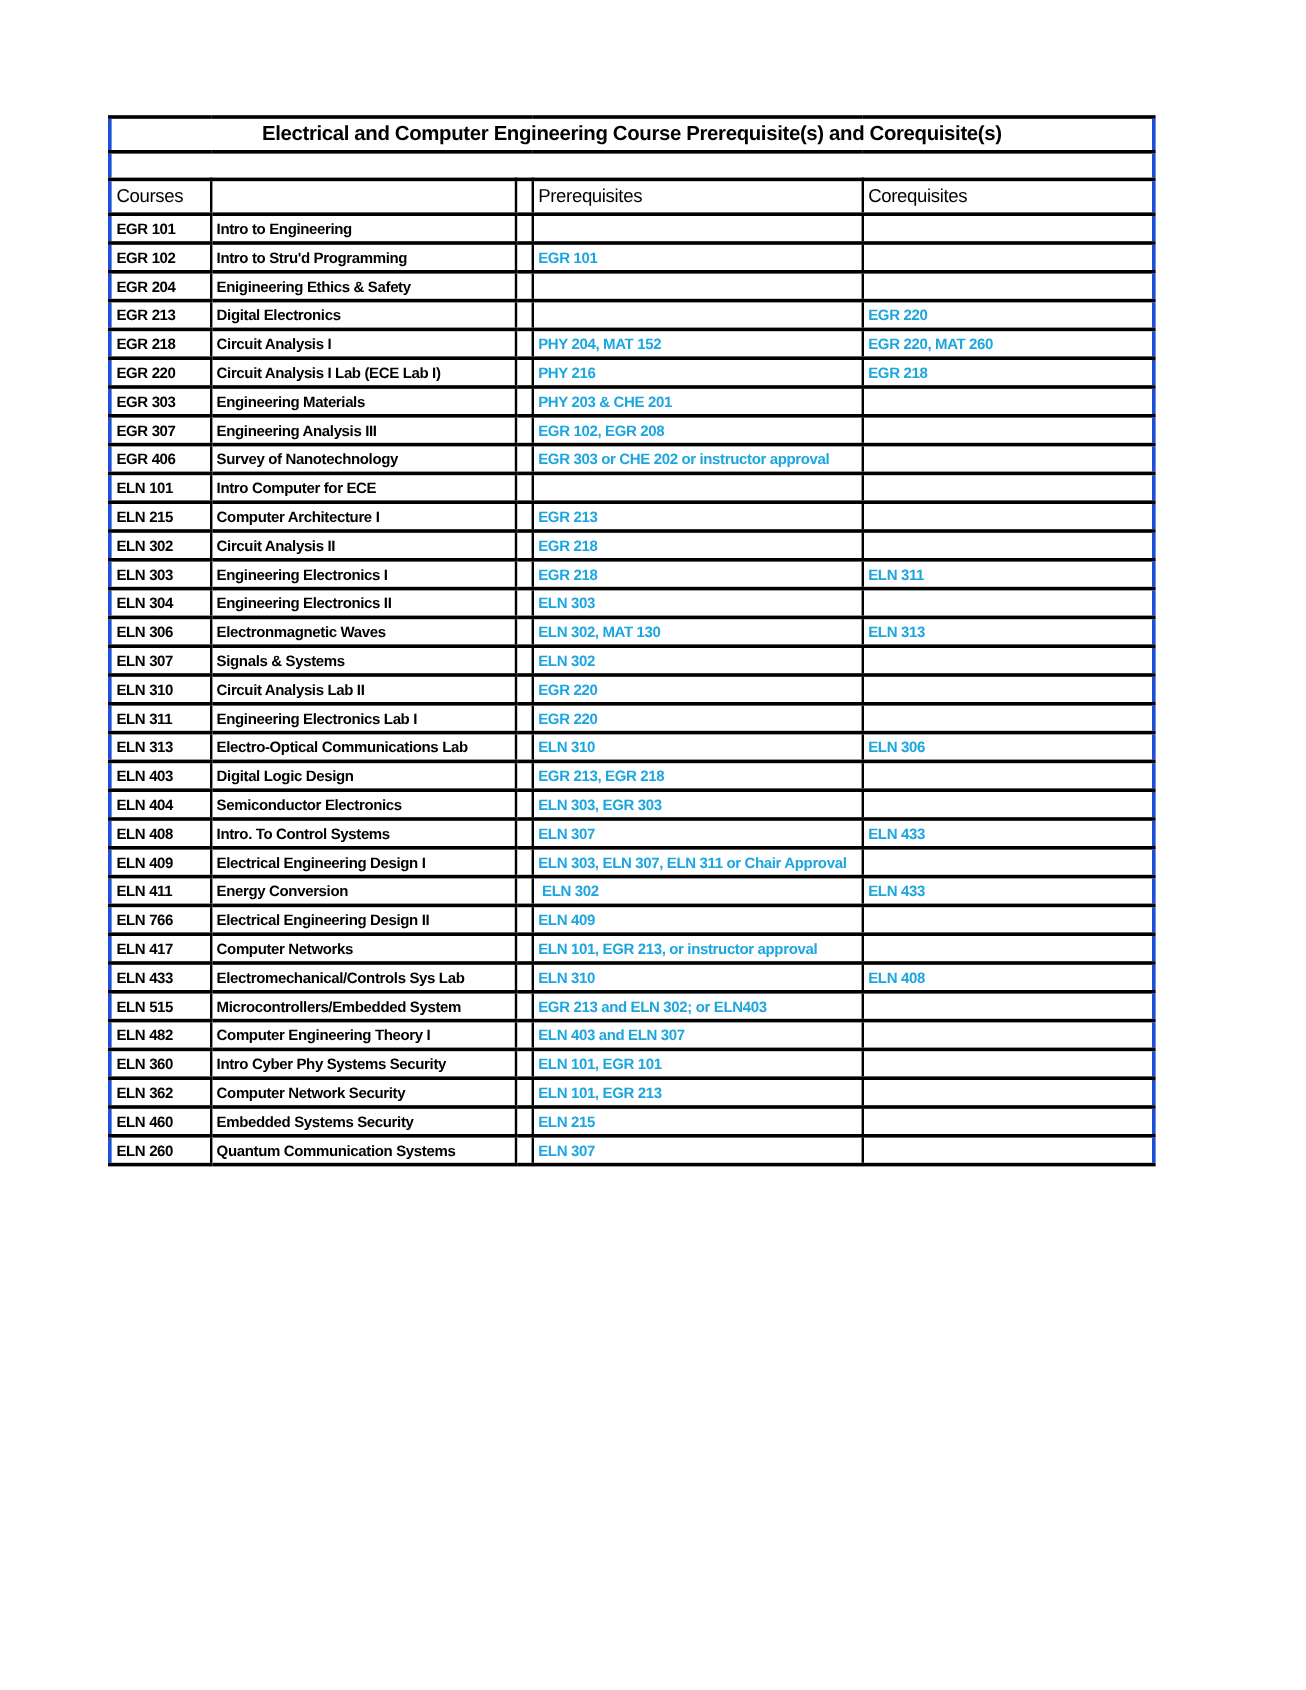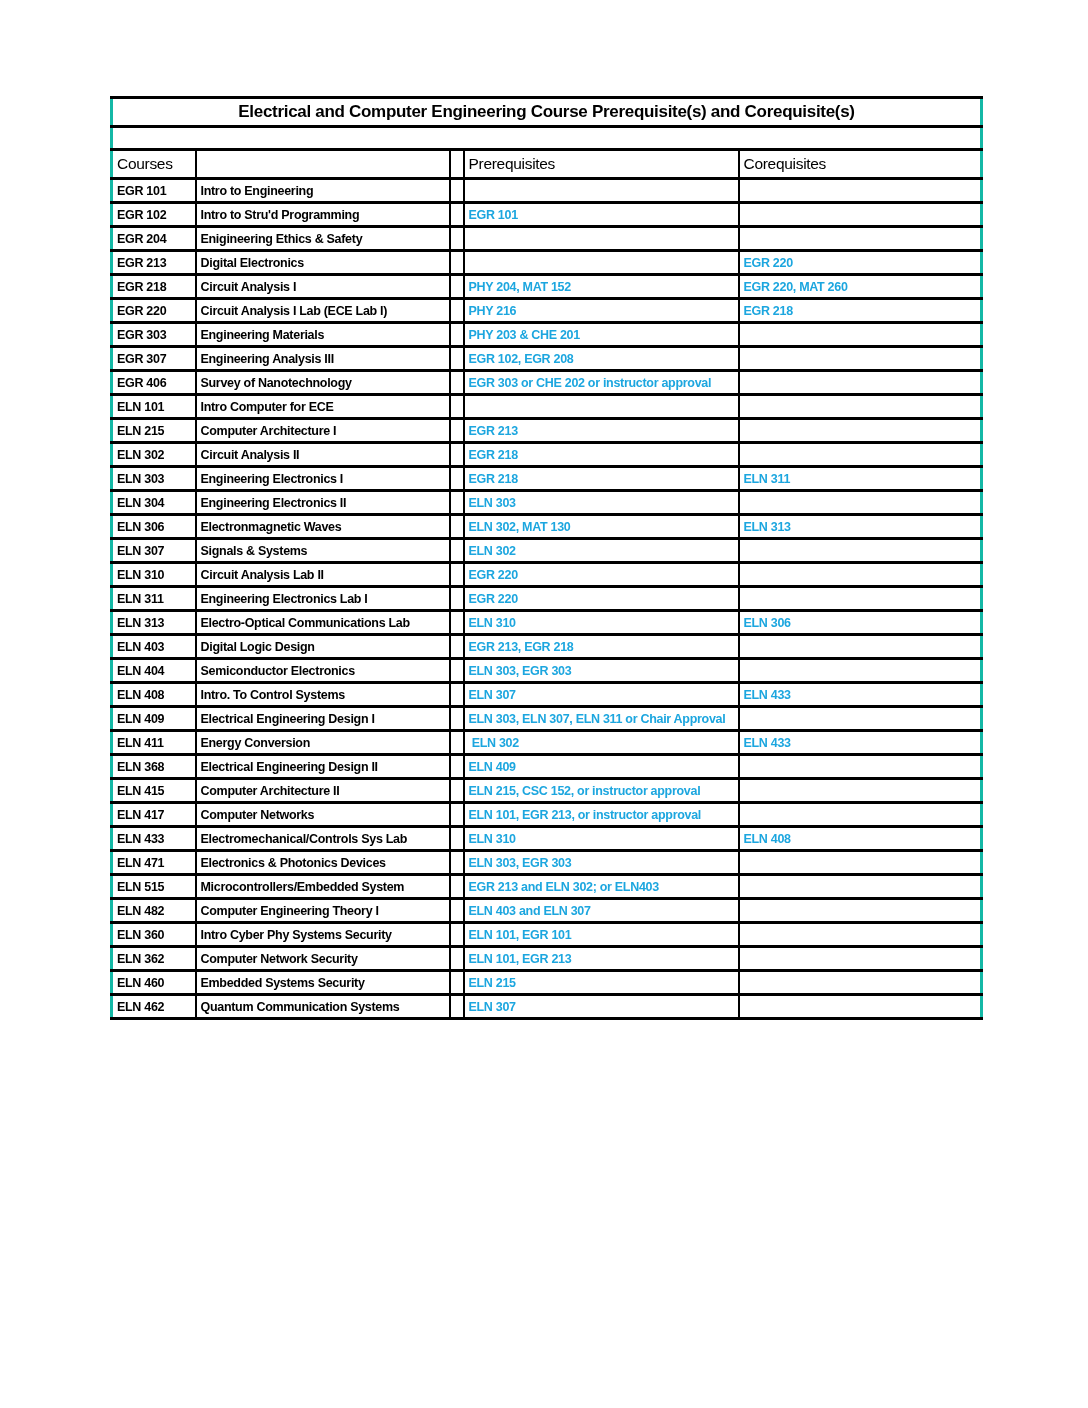--- a/index.html
+++ b/index.html
@@ -18,22 +18,21 @@
   .table-wrap {
     position: absolute;
     left: 90px;
     top: 96px;
     width: 870px;
   }
   table.course-table {
     border-collapse: collapse;
     table-layout: fixed;
     width: 870px;
-    border: 3px solid #14b8a6;
-    margin-left: 20px;
+    border: 3px solid #1d4ed8;
   }
   table.course-table td {
     border-left: 2px solid #000000;
     border-right: 2px solid #000000;
     border-top: 3px solid #000000;
     border-bottom: 3px solid #000000;
     padding: 1px 4px;
     overflow: hidden;
     white-space: pre;
     vertical-align: middle;
@@ -257,55 +256,41 @@
     <td class="c-co"></td>
   </tr>
         <tr class="data-row">
     <td class="c-code">ELN 411</td>
     <td class="c-name">Energy Conversion</td>
     <td class="c-gap"></td>
     <td class="c-pre"> ELN 302</td>
     <td class="c-co">ELN 433</td>
   </tr>
         <tr class="data-row">
-    <td class="c-code">ELN 368</td>
+    <td class="c-code">ELN 766</td>
     <td class="c-name">Electrical Engineering Design II</td>
     <td class="c-gap"></td>
     <td class="c-pre">ELN 409</td>
-    <td class="c-co"></td>
-  </tr>
-        <tr class="data-row">
-    <td class="c-code">ELN 415</td>
-    <td class="c-name">Computer Architecture II</td>
-    <td class="c-gap"></td>
-    <td class="c-pre">ELN 215, CSC 152, or instructor approval</td>
     <td class="c-co"></td>
   </tr>
         <tr class="data-row">
     <td class="c-code">ELN 417</td>
     <td class="c-name">Computer Networks</td>
     <td class="c-gap"></td>
     <td class="c-pre">ELN 101, EGR 213, or instructor approval</td>
     <td class="c-co"></td>
   </tr>
         <tr class="data-row">
     <td class="c-code">ELN 433</td>
     <td class="c-name">Electromechanical/Controls Sys Lab</td>
     <td class="c-gap"></td>
     <td class="c-pre">ELN 310</td>
     <td class="c-co">ELN 408</td>
   </tr>
         <tr class="data-row">
-    <td class="c-code">ELN 471</td>
-    <td class="c-name">Electronics &amp; Photonics Devices</td>
-    <td class="c-gap"></td>
-    <td class="c-pre">ELN 303, EGR 303</td>
-    <td class="c-co"></td>
-  </tr>
-        <tr class="data-row">
     <td class="c-code">ELN 515</td>
     <td class="c-name">Microcontrollers/Embedded System</td>
     <td class="c-gap"></td>
     <td class="c-pre">EGR 213 and ELN 302; or ELN403</td>
     <td class="c-co"></td>
   </tr>
         <tr class="data-row">
     <td class="c-code">ELN 482</td>
     <td class="c-name">Computer Engineering Theory I</td>
     <td class="c-gap"></td>
@@ -327,21 +312,21 @@
     <td class="c-co"></td>
   </tr>
         <tr class="data-row">
     <td class="c-code">ELN 460</td>
     <td class="c-name">Embedded Systems Security</td>
     <td class="c-gap"></td>
     <td class="c-pre">ELN 215</td>
     <td class="c-co"></td>
   </tr>
         <tr class="data-row">
-    <td class="c-code">ELN 462</td>
+    <td class="c-code">ELN 260</td>
     <td class="c-name">Quantum Communication Systems</td>
     <td class="c-gap"></td>
     <td class="c-pre">ELN 307</td>
     <td class="c-co"></td>
   </tr>
       </tbody>
   </table>
 </div>
 
 </body></html>

